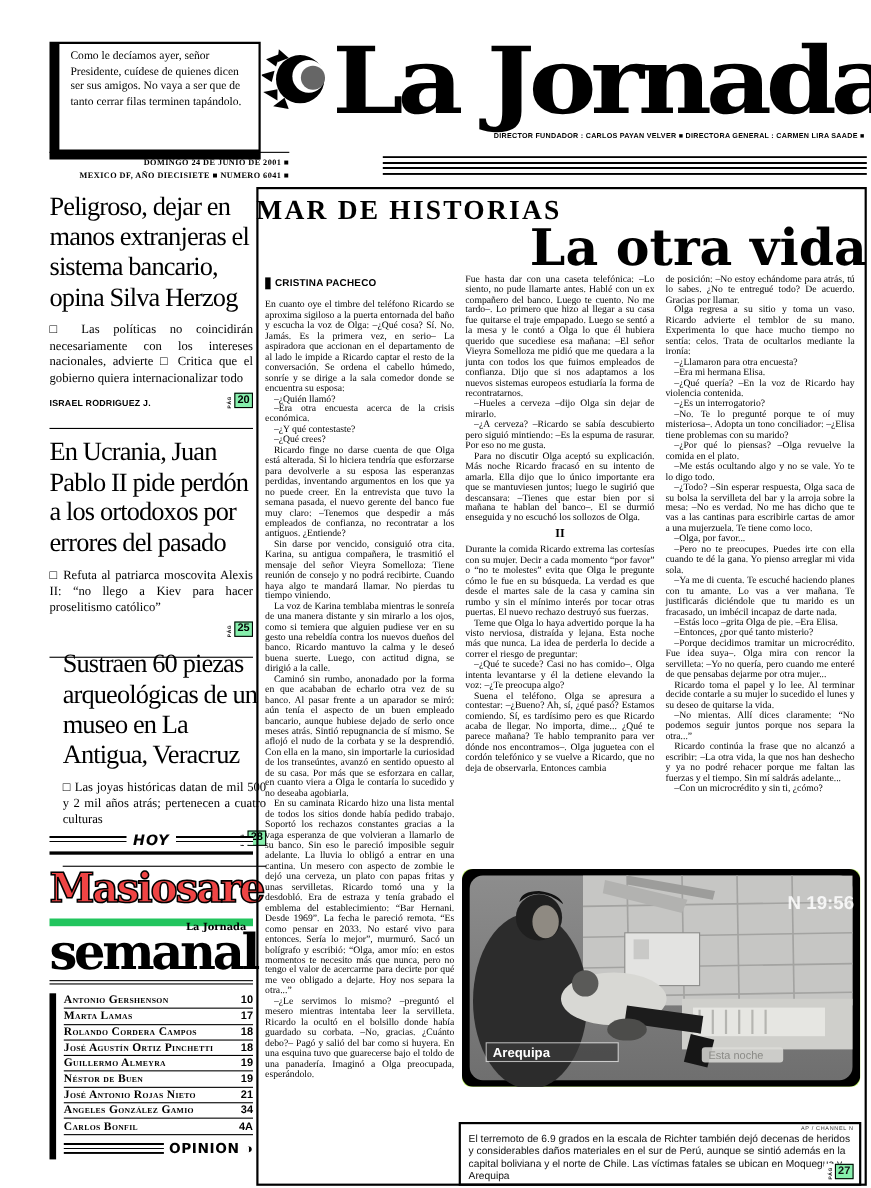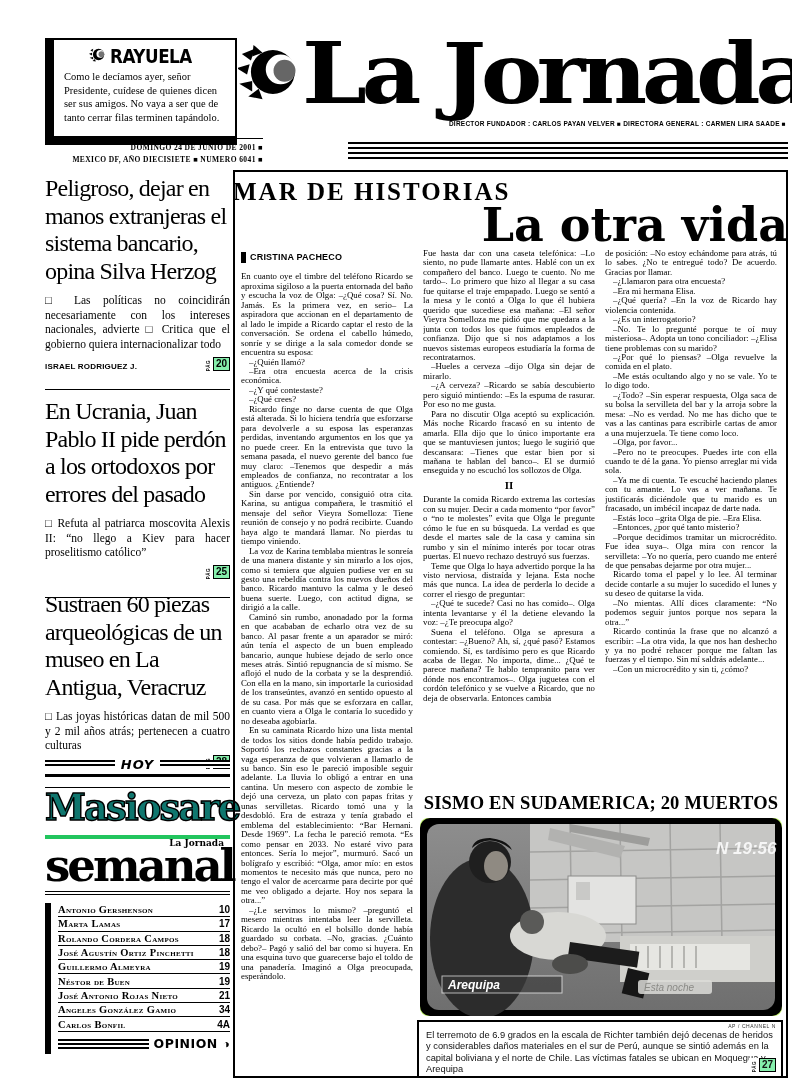--- a/index.html
+++ b/index.html
@@ -40,21 +40,21 @@
     text-align:right; font-family:Liberation Serif, serif; font-weight:bold;
     font-size:7.5px; line-height:1.55; letter-spacing:.4px;
   }
   #deco-lines {
     left:348px; top:142px; width:440px; height:17px;
     background:repeating-linear-gradient(to bottom,#000 0,#000 2px,#fff 2px,#fff 5px);
   }
 
   
   .story { left:45px; width:185px; }
-  #story-1 { top:175px; } #story-2 { top:398px; } #story-3 { top:591px; }
+  #story-1 { top:175px; } #story-2 { top:398px; } #story-3 { top:591px;margin-left:12px; }
   .story .hl { font-size:24px; line-height:27.5px; letter-spacing:-0.8px; }
   .story .deck { margin-top:8px; font-size:11.5px; line-height:1.28; text-align:justify; }
   .story .foot {
     margin-top:5px; display:flex; justify-content:space-between; align-items:flex-end;
     border-bottom:1.5px solid #000; padding-bottom:18px;
   }
   .story .byline { font-family:"Liberation Sans", sans-serif; font-weight:bold; font-size:8px; letter-spacing:.2px; }
   .pagref { display:inline-flex; align-items:flex-end; gap:1px; }
   .pagref .pag {
     font-family:"Liberation Sans", sans-serif; font-size:4.5px; font-weight:bold;
@@ -67,22 +67,22 @@
 
   
   #hoy-bar { left:45px; top:756px; width:185px; height:16px; display:flex; align-items:center; gap:6px;font-style:italic; }
   #hoy-bar .lines { flex:1; height:8px;
     background:repeating-linear-gradient(to bottom,#000 0,#000 1.6px,#fff 1.6px,#fff 4.2px); }
   #hoy-bar .lbl { font-family:"DejaVu Sans", sans-serif; font-weight:bold; font-size:13px; letter-spacing:1px; }
   #hoy-rule { left:45px; top:774px; width:185px; height:2.5px; background:#000; }
 
   #masiosare { left:45px; top:779px; width:185px; text-align:center;
     font-family:"DejaVu Serif", serif; font-weight:bold; font-size:37px; line-height:56px;
-    color:#0f766e; -webkit-text-stroke:1.4px #000; text-shadow:0 0 1px #000; letter-spacing:-2px;
-    border-bottom:4px solid #22c55e; }
+    color:#ef4444; -webkit-text-stroke:1.4px #000; text-shadow:0 0 1px #000; letter-spacing:-2px;
+    border-bottom:7px solid #22c55e; }
   #semanal { left:45px; top:838px; width:185px; }
   #semanal .lj { text-align:right; font-family:"DejaVu Serif", serif; font-weight:bold; font-size:9px; padding-right:6px; }
   #semanal .big { font-family:"DejaVu Serif", serif; font-weight:bold; font-size:45px; line-height:42px; letter-spacing:-3px; margin-top:-3px; }
   #semanal .dbl { margin-top:4px; height:4px; border-top:1px solid #000; border-bottom:1px solid #000; }
 
   #authors-wrap { left:45px; top:903px; width:185px; border-left:6px solid #000; padding-left:7px; }
   .author-row { display:flex; justify-content:space-between; align-items:center;
     border-bottom:1.3px solid #000; height:14.3px; }
   .author-name { font-variant:small-caps; font-weight:bold; font-size:10.5px; letter-spacing:.3px; }
   .author-page { font-family:"Liberation Sans", sans-serif; font-weight:bold; font-size:10px; }
@@ -104,48 +104,34 @@
   #col-3 { left:605px; top:249px; width:172px; height:542px; }
   .para { text-indent:8px; }
   .col p:first-of-type { text-indent:0; }
   #art-byline { border-left:5px solid #000; padding:1px 0 1px 4px; margin-bottom:9px;
     font-family:"Liberation Sans", sans-serif; font-weight:bold; font-size:9px; letter-spacing:.2px; }
   .subhead { text-align:center; font-weight:bold; font-size:11px; margin:5px 0; text-indent:0 !important; }
 
   
   #sismo-headline { left:420px; top:793px; width:362px; text-align:center;
     font-weight:bold; font-size:18.5px; letter-spacing:.2px; }
-  #photo { left:420px; top:818px; width:362px; height:198px; background:#bef264; border-radius:8px;font-style:italic; }
+  #photo { left:420px; top:790px; width:362px; height:198px; background:#bef264; border-radius:8px; }
   #photo svg { display:block; width:100%; height:100%; }
   #caption-box { left:417px; top:1020px; width:366px; height:58px; border:2px solid #000;
     padding:8px 7px 3px 7px; font-family:"Liberation Sans", sans-serif; font-size:9.3px; line-height:1.22; color:#111; }
   #photo-credit { position:absolute; top:1px; right:5px;
     font-family:"Liberation Sans", sans-serif; font-size:5px; letter-spacing:.6px; color:#333; }
   #caption-pag { position:absolute; right:5px; bottom:4px; background:#fff; padding-left:4px; }
 </style>
 </head>
 <body>
 
 <div id="page">
 
   <div id="rayuela" class="abs">
-    <div class="head">
-      <span>
-        <svg width="17" height="17" viewBox="0 0 48 48">
-          <polygon points="4,12 12,8 10,16" fill="#000"></polygon>
-            <polygon points="0,22 9,19 8,27" fill="#000"></polygon>
-          <polygon points="2,33 11,31 12,38" fill="#000"></polygon>
-            <polygon points="10,42 17,37 19,44" fill="#000"></polygon>
-          <circle cx="27" cy="24" r="16" fill="#000"></circle>
-            <circle cx="32" cy="22" r="11" fill="#fff"></circle>
-          <circle cx="35" cy="23" r="8" fill="#000" opacity=".55"></circle>
-        </svg>
-      </span>
-      <span class="ttl">RAYUELA</span>
-    </div>
     <div class="txt">Como le decíamos ayer, señor Presidente, cuídese de quienes dicen ser sus amigos. No vaya a ser que de tanto cerrar filas terminen tapándolo.</div>
   </div>
 
   <div id="masthead" class="abs">
     <span>
       <svg width="62" height="62" viewBox="0 0 48 48">
         <polygon points="3,10 13,6 10,15" fill="#000"></polygon>
           <polygon points="-1,21 9,18 7,26" fill="#000"></polygon>
         <polygon points="1,33 11,31 11,39" fill="#000"></polygon>
           <polygon points="8,43 16,37 19,45" fill="#000"></polygon>
@@ -285,20 +271,21 @@
     <p class="subhead">II</p>
     <div>
         <p class="para">Durante la comida Ricardo extrema las cortesías con su mujer. Decir a cada momento “por favor” o “no te molestes” evita que Olga le pregunte cómo le fue en su búsqueda. La verdad es que desde el martes sale de la casa y camina sin rumbo y sin el mínimo interés por tocar otras puertas. El nuevo rechazo destruyó sus fuerzas.</p>
         <p class="para">Teme que Olga lo haya advertido porque la ha visto nerviosa, distraída y lejana. Esta noche más que nunca. La idea de perderla lo decide a correr el riesgo de preguntar:</p>
         <p class="para">–¿Qué te sucede? Casi no has comido–. Olga intenta levantarse y él la detiene elevando la voz: –¿Te preocupa algo?</p>
         <p class="para">Suena el teléfono. Olga se apresura a contestar: –¿Bueno? Ah, sí, ¿qué pasó? Estamos comiendo. Sí, es tardísimo pero es que Ricardo acaba de llegar. No importa, dime... ¿Qué te parece mañana? Te hablo tempranito para ver dónde nos encontramos–. Olga juguetea con el cordón telefónico y se vuelve a Ricardo, que no deja de observarla. Entonces cambia</p>
       </div>
   </div>
   <div id="col-3" class="abs col">
       <p class="para">de posición: –No estoy echándome para atrás, tú lo sabes. ¿No te entregué todo? De acuerdo. Gracias por llamar.</p>
+      <p class="para">Olga regresa a su sitio y toma un vaso. Ricardo advierte el temblor de su mano. Experimenta lo que hace mucho tiempo no sentía: celos. Trata de ocultarlos mediante la ironía:</p>
       <p class="para">–¿Llamaron para otra encuesta?</p>
       <p class="para">–Era mi hermana Elisa.</p>
       <p class="para">–¿Qué quería? –En la voz de Ricardo hay violencia contenida.</p>
       <p class="para">–¿Es un interrogatorio?</p>
       <p class="para">–No. Te lo pregunté porque te oí muy misteriosa–. Adopta un tono conciliador: –¿Elisa tiene problemas con su marido?</p>
       <p class="para">–¿Por qué lo piensas? –Olga revuelve la comida en el plato.</p>
       <p class="para">–Me estás ocultando algo y no se vale. Yo te lo digo todo.</p>
       <p class="para">–¿Todo? –Sin esperar respuesta, Olga saca de su bolsa la servilleta del bar y la arroja sobre la mesa: –No es verdad. No me has dicho que te vas a las cantinas para escribirle cartas de amor a una mujerzuela. Te tiene como loco.</p>
       <p class="para">–Olga, por favor...</p>
       <p class="para">–Pero no te preocupes. Puedes irte con ella cuando te dé la gana. Yo pienso arreglar mi vida sola.</p>

